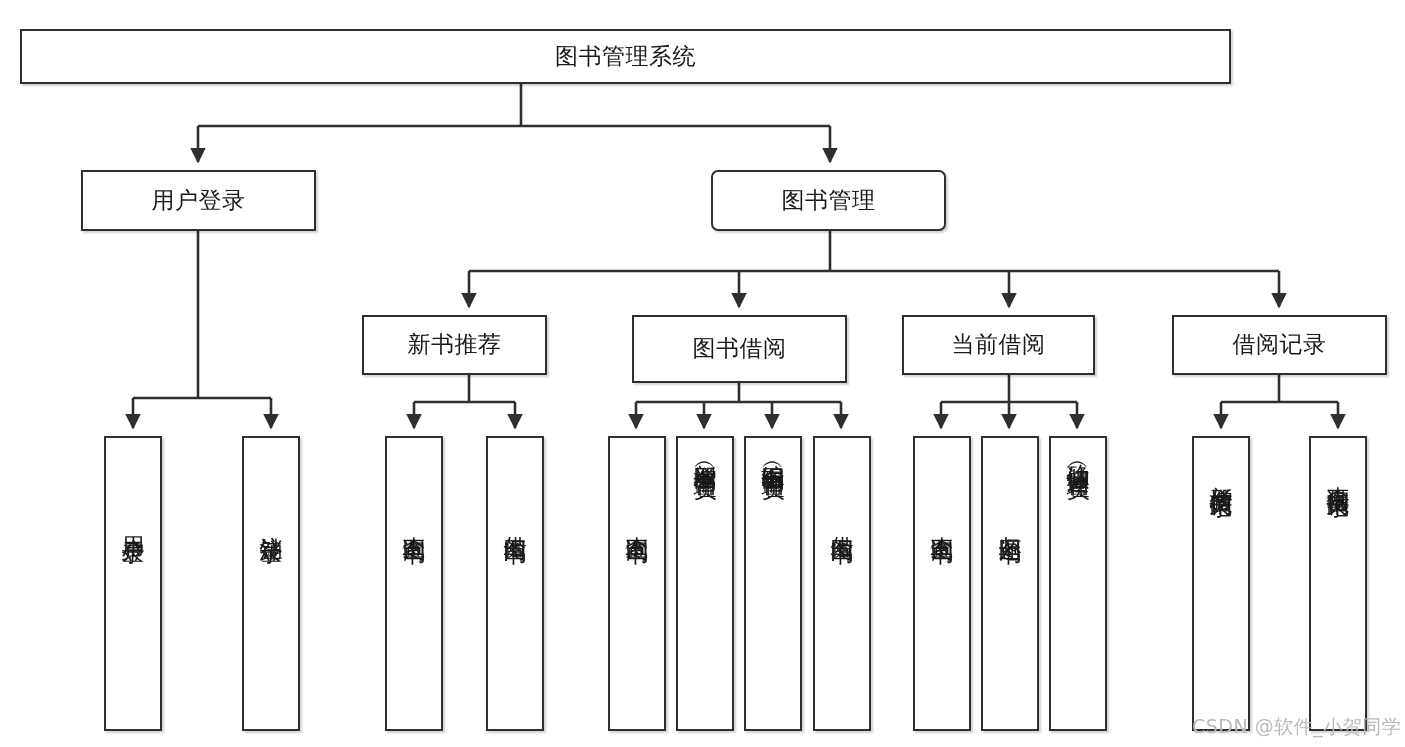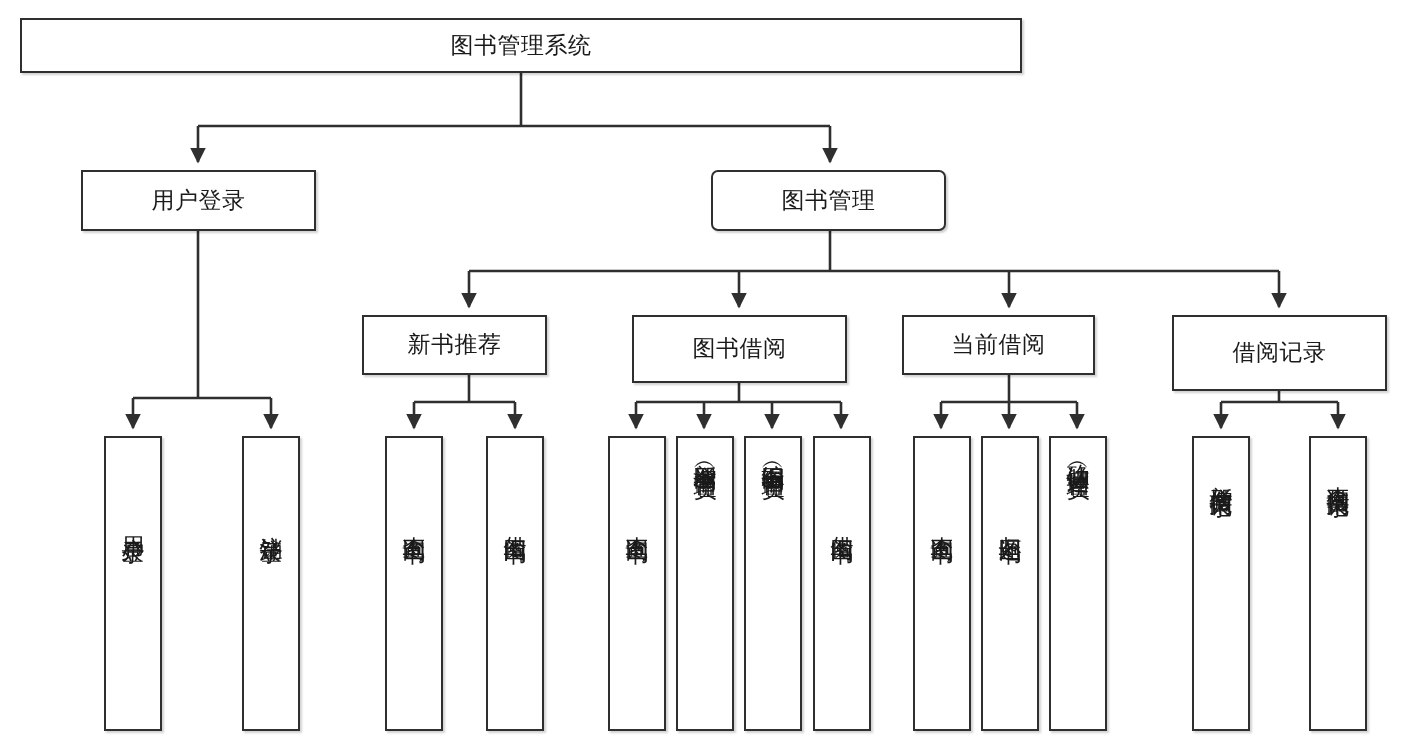--- a/index.html
+++ b/index.html
@@ -121,41 +121,41 @@
       <path d="M 1009 402 L 1009 428" marker-end="url(#arrow)"></path>
       <path d="M 1077 402 L 1077 428" marker-end="url(#arrow)"></path>
 
       <path d="M 1279 375 L 1279 402"></path>
       <path d="M 1221 402 L 1338 402"></path>
       <path d="M 1221 402 L 1221 428" marker-end="url(#arrow)"></path>
       <path d="M 1338 402 L 1338 428" marker-end="url(#arrow)"></path>
     </g>
   </svg>
 
-  <div class="node horiz" style="left:20px; top:18px; width:1002px; height:55px;">
+  <div class="node horiz" style="left:20px; top:29px; width:1211px; height:55px;">
     <span class="label">图书管理系统</span>
   </div>
 
   <div class="node horiz" style="left:81px; top:170px; width:235px; height:61px;">
     <span class="label">用户登录</span>
   </div>
   <div class="node horiz" style="left:711px; top:170px; width:235px; height:61px;border-radius:7px;">
     <span class="label">图书管理</span>
   </div>
 
   <div class="node horiz" style="left:362px; top:315px; width:185px; height:60px;">
     <span class="label">新书推荐</span>
   </div>
   <div class="node horiz" style="left:632px; top:315px; width:215px; height:68px;">
     <span class="label">图书借阅</span>
   </div>
   <div class="node horiz" style="left:902px; top:315px; width:193px; height:60px;">
     <span class="label">当前借阅</span>
   </div>
-  <div class="node horiz" style="left:1172px; top:315px; width:215px; height:76px;">
+  <div class="node horiz" style="left:1172px; top:315px; width:215px; height:60px;">
     <span class="label">借阅记录</span>
   </div>
 
   <div class="node vert" style="left:104px; top:436px; width:58px; height:295px; padding-top:80px;">
     <span class="label">用户登录</span>
   </div>
   <div class="node vert" style="left:242px; top:436px; width:58px; height:295px; padding-top:80px;">
     <span class="label">注销登录</span>
   </div>
 
@@ -189,14 +189,15 @@
     <span class="label">确认归还（管理员）</span>
   </div>
 
   <div class="node vert" style="left:1192px; top:436px; width:58px; height:295px; padding-top:30px;">
     <span class="label">新增借阅记录</span>
   </div>
   <div class="node vert" style="left:1309px; top:436px; width:58px; height:295px; padding-top:30px;">
     <span class="label">查询借阅记录</span>
   </div>
 
+  <div class="watermark" style="left:1192px; top:714px;">CSDN @软件_小贺同学</div>
 
 </div>
 
 </body></html>

